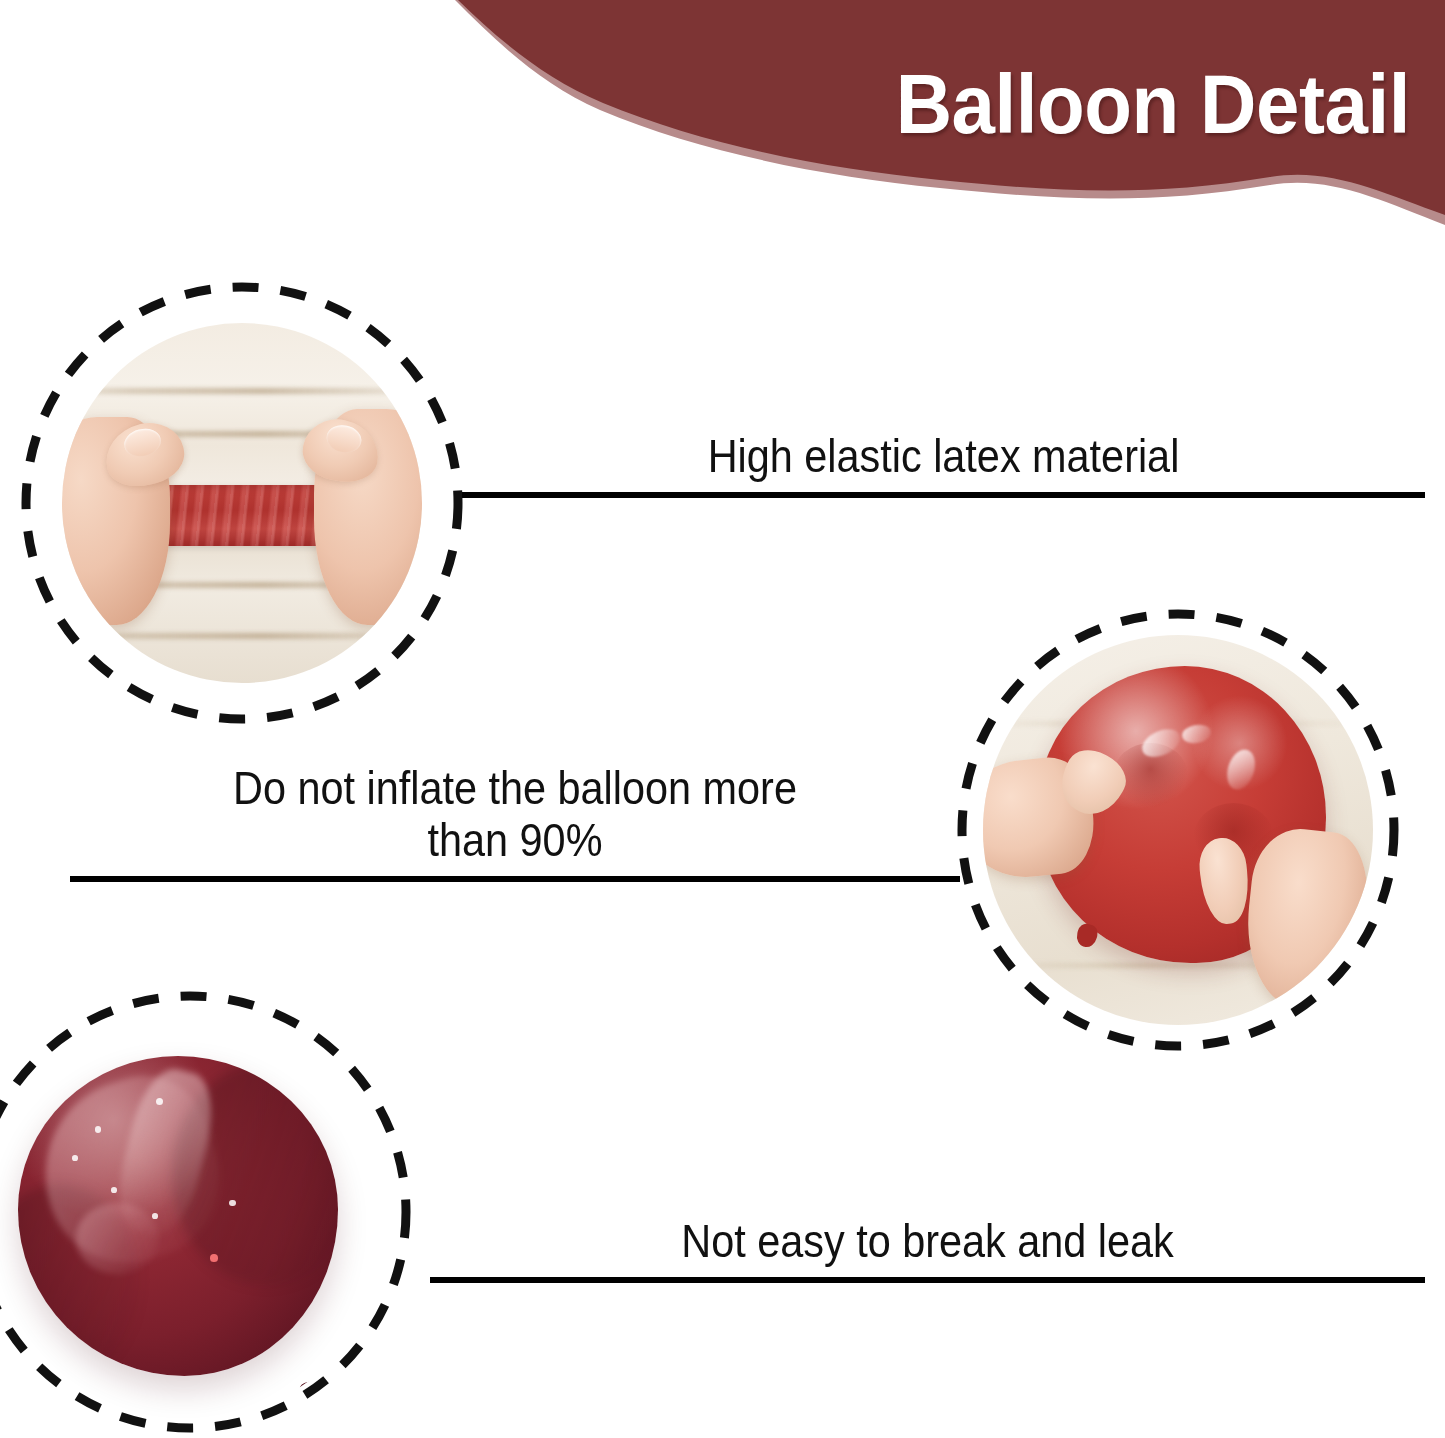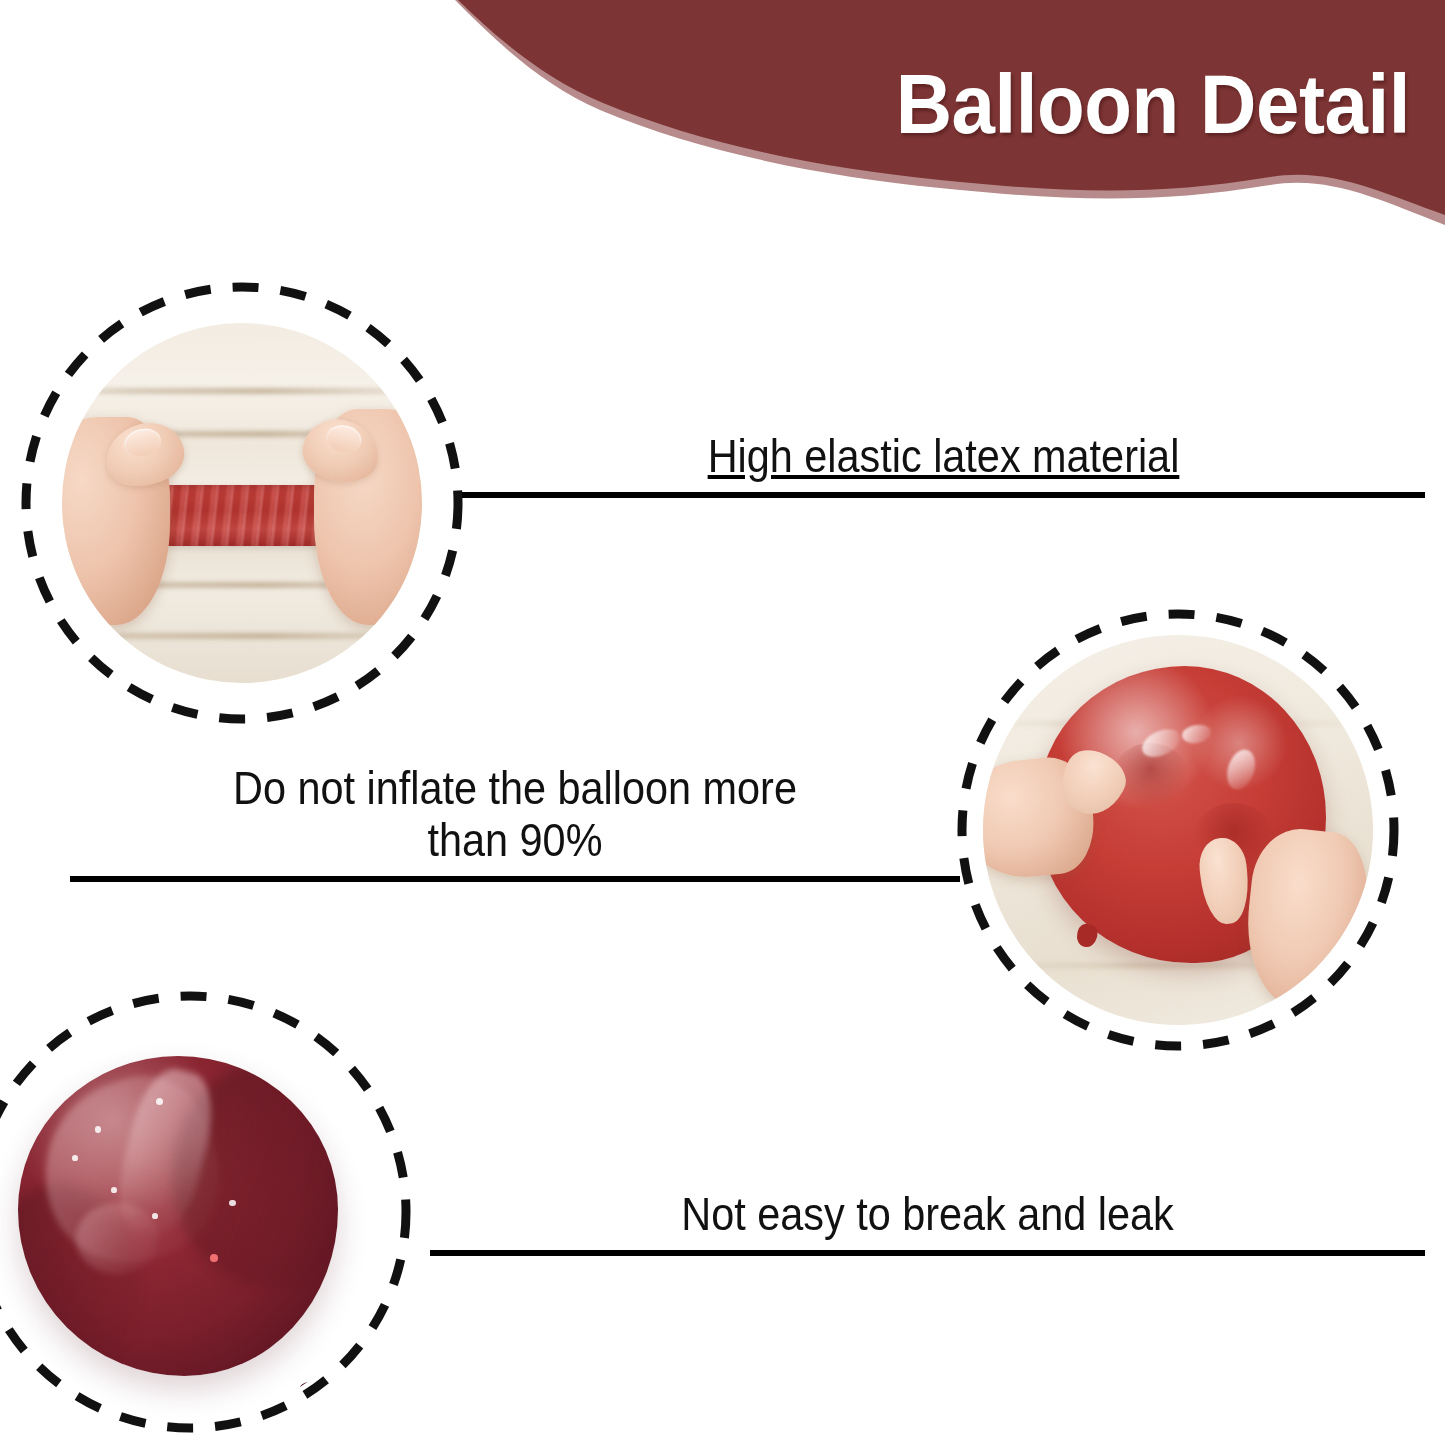--- a/index.html
+++ b/index.html
@@ -277,21 +277,21 @@
         <div class="nail"></div>
       </div>
   </div>
 </div>
 <div class="dash-ring" style="left:22px; top:283px; width:440px; height:440px;">
   <svg width="440" height="440" viewBox="0 0 440 440" aria-hidden="true">
     <circle cx="220" cy="220" r="216" fill="none" stroke="#111111" stroke-width="9" stroke-dasharray="26 22" stroke-linecap="butt"></circle>
   </svg>
 </div>
 
-<div class="caption" style="left:462px; top:430px; width:963px;text-decoration:underline;">
+<div class="caption" style="left:462px; top:430px; width:963px;">
   <div class="cap-text">High elastic latex material</div>
   <div class="cap-rule"></div>
 </div>
 
 <div class="photo-clip" style="left:983px; top:635px; width:390px; height:390px;">
   <div class="scene scene-press">
     <div class="floorline" style="top:22%;"></div>
     <div class="floorline" style="top:84%;"></div>
     <div class="ball">
       <div class="dent d1"></div>
@@ -337,16 +337,16 @@
     </div>
     <div class="ballknot"></div>
   </div>
 </div>
 <div class="dash-ring" style="left:-30px; top:992px; width:440px; height:440px;">
   <svg width="440" height="440" viewBox="0 0 440 440" aria-hidden="true">
     <circle cx="220" cy="220" r="216" fill="none" stroke="#111111" stroke-width="9" stroke-dasharray="26 22" stroke-linecap="butt"></circle>
   </svg>
 </div>
 
-<div class="caption" style="left:430px; top:1188px; width:995px;">
+<div class="caption" style="left:430px; top:1215px; width:995px;">
   <div class="cap-text">Not easy to break and leak</div>
   <div class="cap-rule"></div>
 </div>
 
 </body></html>

